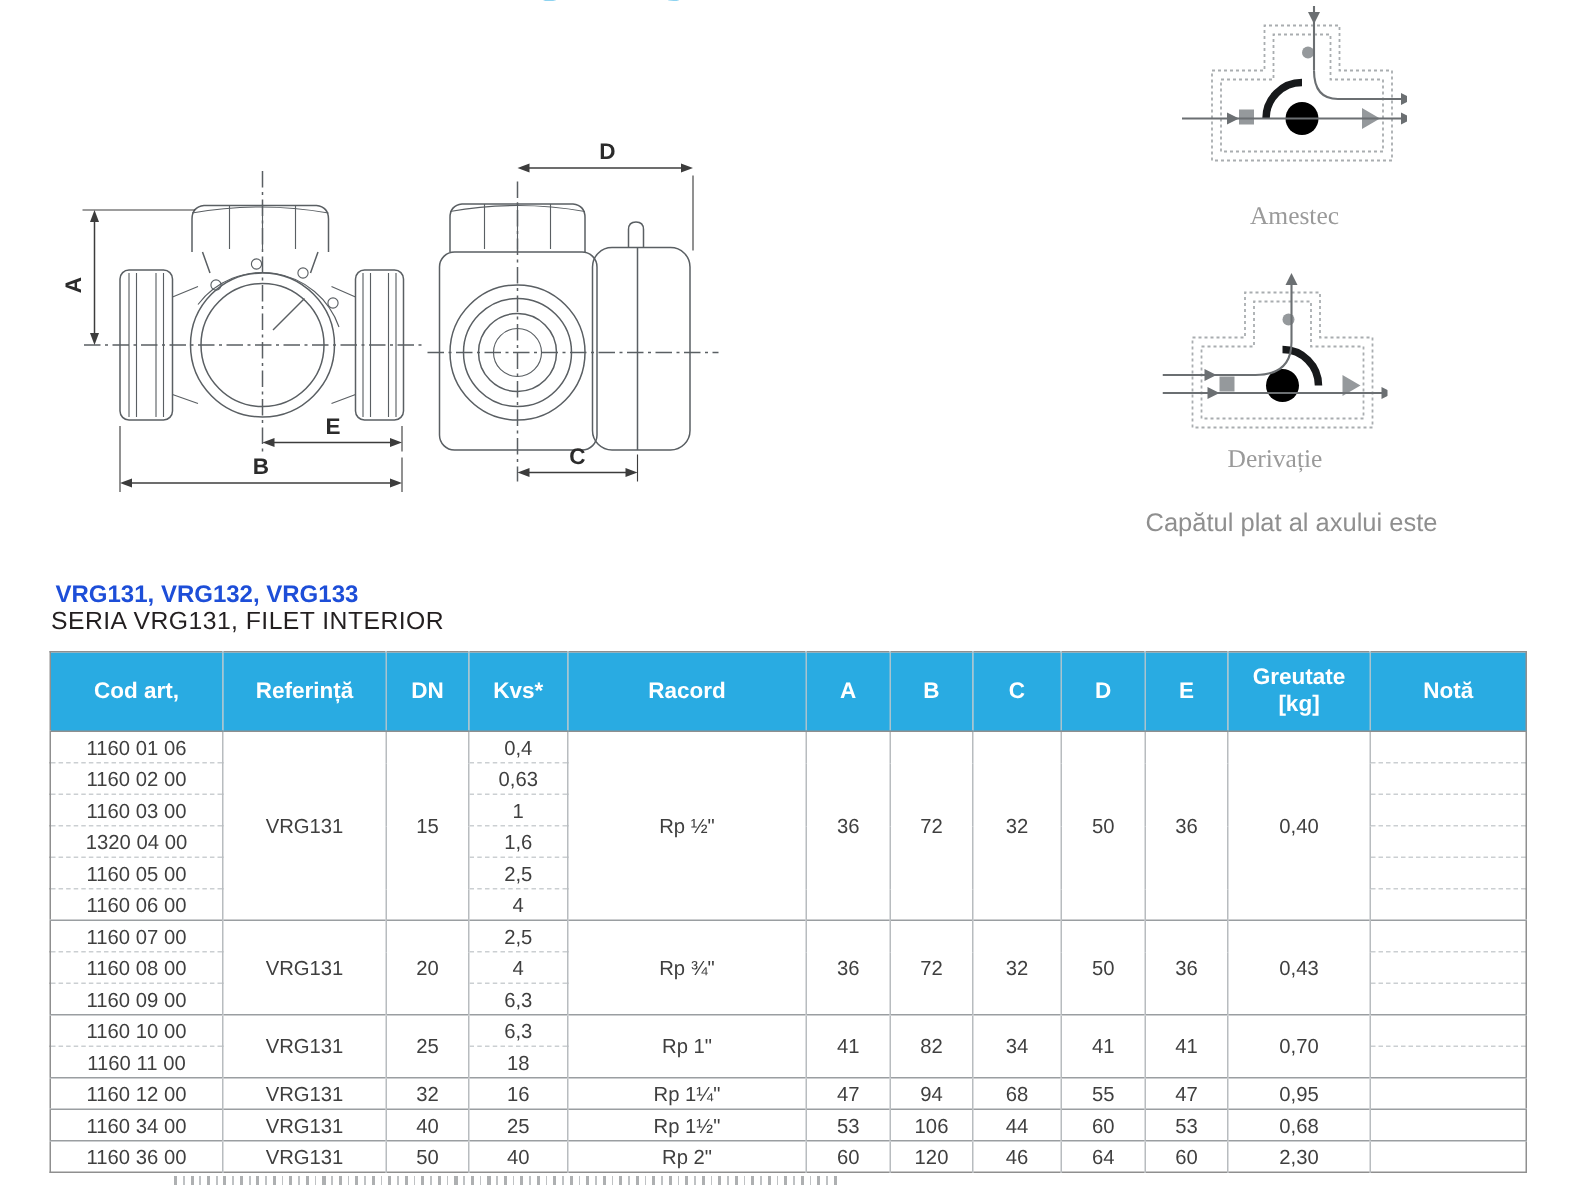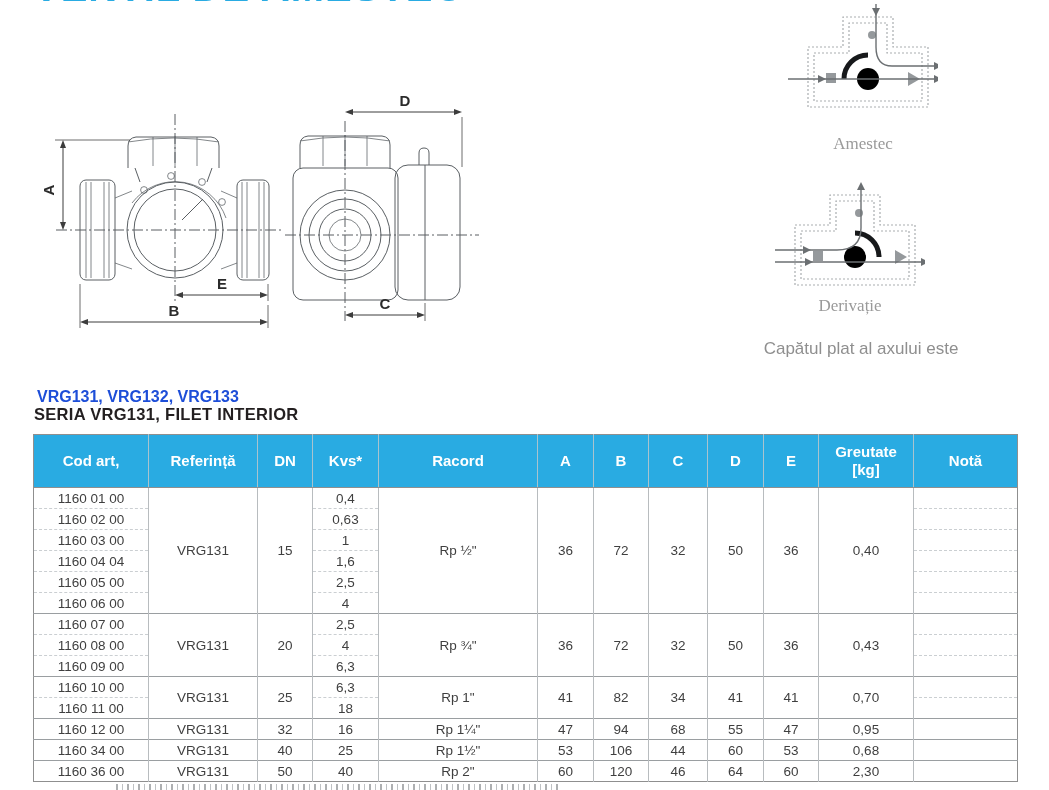--- a/index.html
+++ b/index.html
@@ -12,21 +12,21 @@
   html,body{background:#ffffff;}
   body{font-family:"Liberation Sans",sans-serif;}
   .page{position:relative;width:1049px;height:790px;background:#fff;overflow:hidden;}
 
   
   .title-clip{position:absolute;left:33px;top:0;height:13px;width:560px;overflow:hidden;}
   .title-clip .big{font-size:40px;font-weight:800;letter-spacing:1px;color:var(--accent);
     margin-top:-35px;white-space:nowrap;}
   .series-title{position:absolute;left:33px;top:13px;font-size:26px;font-weight:800;
     letter-spacing:.5px;color:#26222b;}
-  .section-heading{position:absolute;left:34px;top:405px;font-size:16.5px;font-weight:700;
+  .section-heading{position:absolute;left:34px;top:405px;font-size:16.5px;font-weight:400;
     letter-spacing:.3px;color:var(--heading);}
   .drawing-caption{position:absolute;left:37px;top:340px;font-size:16px;font-weight:700;color:#1d4ed8;margin-top:48px;}
 
   
   .flow-svg{position:absolute;}
   .flow-caption{position:absolute;width:150px;text-align:center;
     font-family:"Liberation Serif",serif;font-size:17px;color:#9a9a9a;}
   .side-note{position:absolute;left:700px;top:336px;width:322px;text-align:center;
     font-size:17px;line-height:25px;color:var(--muted);}
 
@@ -234,21 +234,21 @@
           <th>C</th>
           <th>D</th>
           <th>E</th>
           <th>Greutate
 [kg]</th>
           <th>Notă</th>
         </tr>
     </thead>
     <tbody id="table-body">
         <tr class="group-start">
-          <td>1160 01 00</td>
+          <td>1160 01 06</td>
           <td rowspan="6">VRG131</td>
           <td rowspan="6">15</td>
           <td>0,4</td>
           <td rowspan="6">Rp ½"</td>
           <td rowspan="6">36</td>
           <td rowspan="6">72</td>
           <td rowspan="6">32</td>
           <td rowspan="6">50</td>
           <td rowspan="6">36</td>
           <td rowspan="6">0,40</td>
@@ -258,21 +258,21 @@
           <td>1160 02 00</td>
           <td>0,63</td>
           <td></td>
         </tr>
         <tr>
           <td>1160 03 00</td>
           <td>1</td>
           <td></td>
         </tr>
         <tr>
-          <td>1160 04 04</td>
+          <td>1320 04 00</td>
           <td>1,6</td>
           <td></td>
         </tr>
         <tr>
           <td>1160 05 00</td>
           <td>2,5</td>
           <td></td>
         </tr>
         <tr>
           <td>1160 06 00</td>

